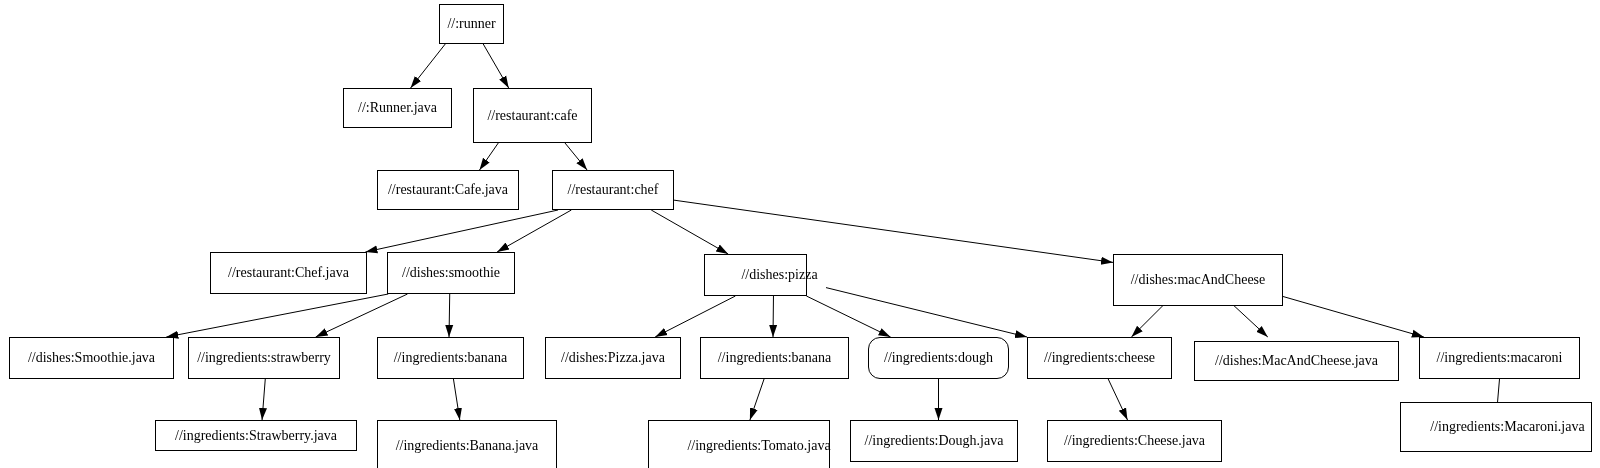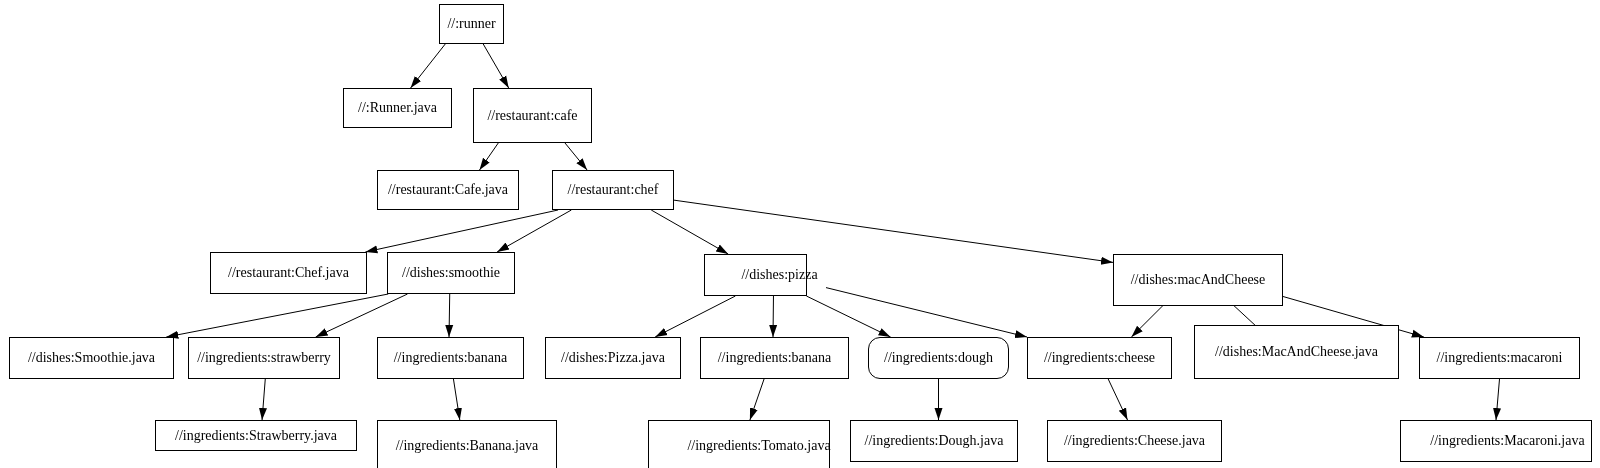--- a/index.html
+++ b/index.html
@@ -111,38 +111,38 @@
       </div>
       <div class="node" style="left: 700px; top: 337px; width: 149px; height: 42px;">
         <span class="node-label">//ingredients:banana</span>
       </div>
       <div class="node" style="left: 868px; top: 337px; width: 141px; height: 42px; border-radius: 12px;">
         <span class="node-label">//ingredients:dough</span>
       </div>
       <div class="node" style="left: 1027px; top: 337px; width: 145px; height: 42px;">
         <span class="node-label">//ingredients:cheese</span>
       </div>
-      <div class="node" style="left: 1194px; top: 325px; width: 205px; height: 54px; text-align: right;">
+      <div class="node" style="left: 1194px; top: 341px; width: 205px; height: 40px; text-align: right;">
         <span class="node-label">//dishes:MacAndCheese.java</span>
       </div>
       <div class="node" style="left: 1419px; top: 337px; width: 161px; height: 42px;">
         <span class="node-label">//ingredients:macaroni</span>
       </div>
       <div class="node" style="left: 155px; top: 420px; width: 202px; height: 31px;">
         <span class="node-label">//ingredients:Strawberry.java</span>
       </div>
       <div class="node" style="left: 377px; top: 420px; width: 180px; height: 52px;">
         <span class="node-label">//ingredients:Banana.java</span>
       </div>
       <div class="node" style="left: 648px; top: 420px; width: 182px; height: 52px; padding-left: 40px;">
         <span class="node-label">//ingredients:Tomato.java</span>
       </div>
       <div class="node" style="left: 850px; top: 420px; width: 168px; height: 42px;">
         <span class="node-label">//ingredients:Dough.java</span>
       </div>
       <div class="node" style="left: 1047px; top: 420px; width: 175px; height: 42px;">
         <span class="node-label">//ingredients:Cheese.java</span>
       </div>
-      <div class="node" style="left: 1400px; top: 420px; width: 192px; height: 42px; padding-left: 23px;">
+      <div class="node" style="left: 1400px; top: 402px; width: 192px; height: 50px; padding-left: 23px;">
         <span class="node-label">//ingredients:Macaroni.java</span>
       </div>
     </div>
 </div>
 
 </body></html>

